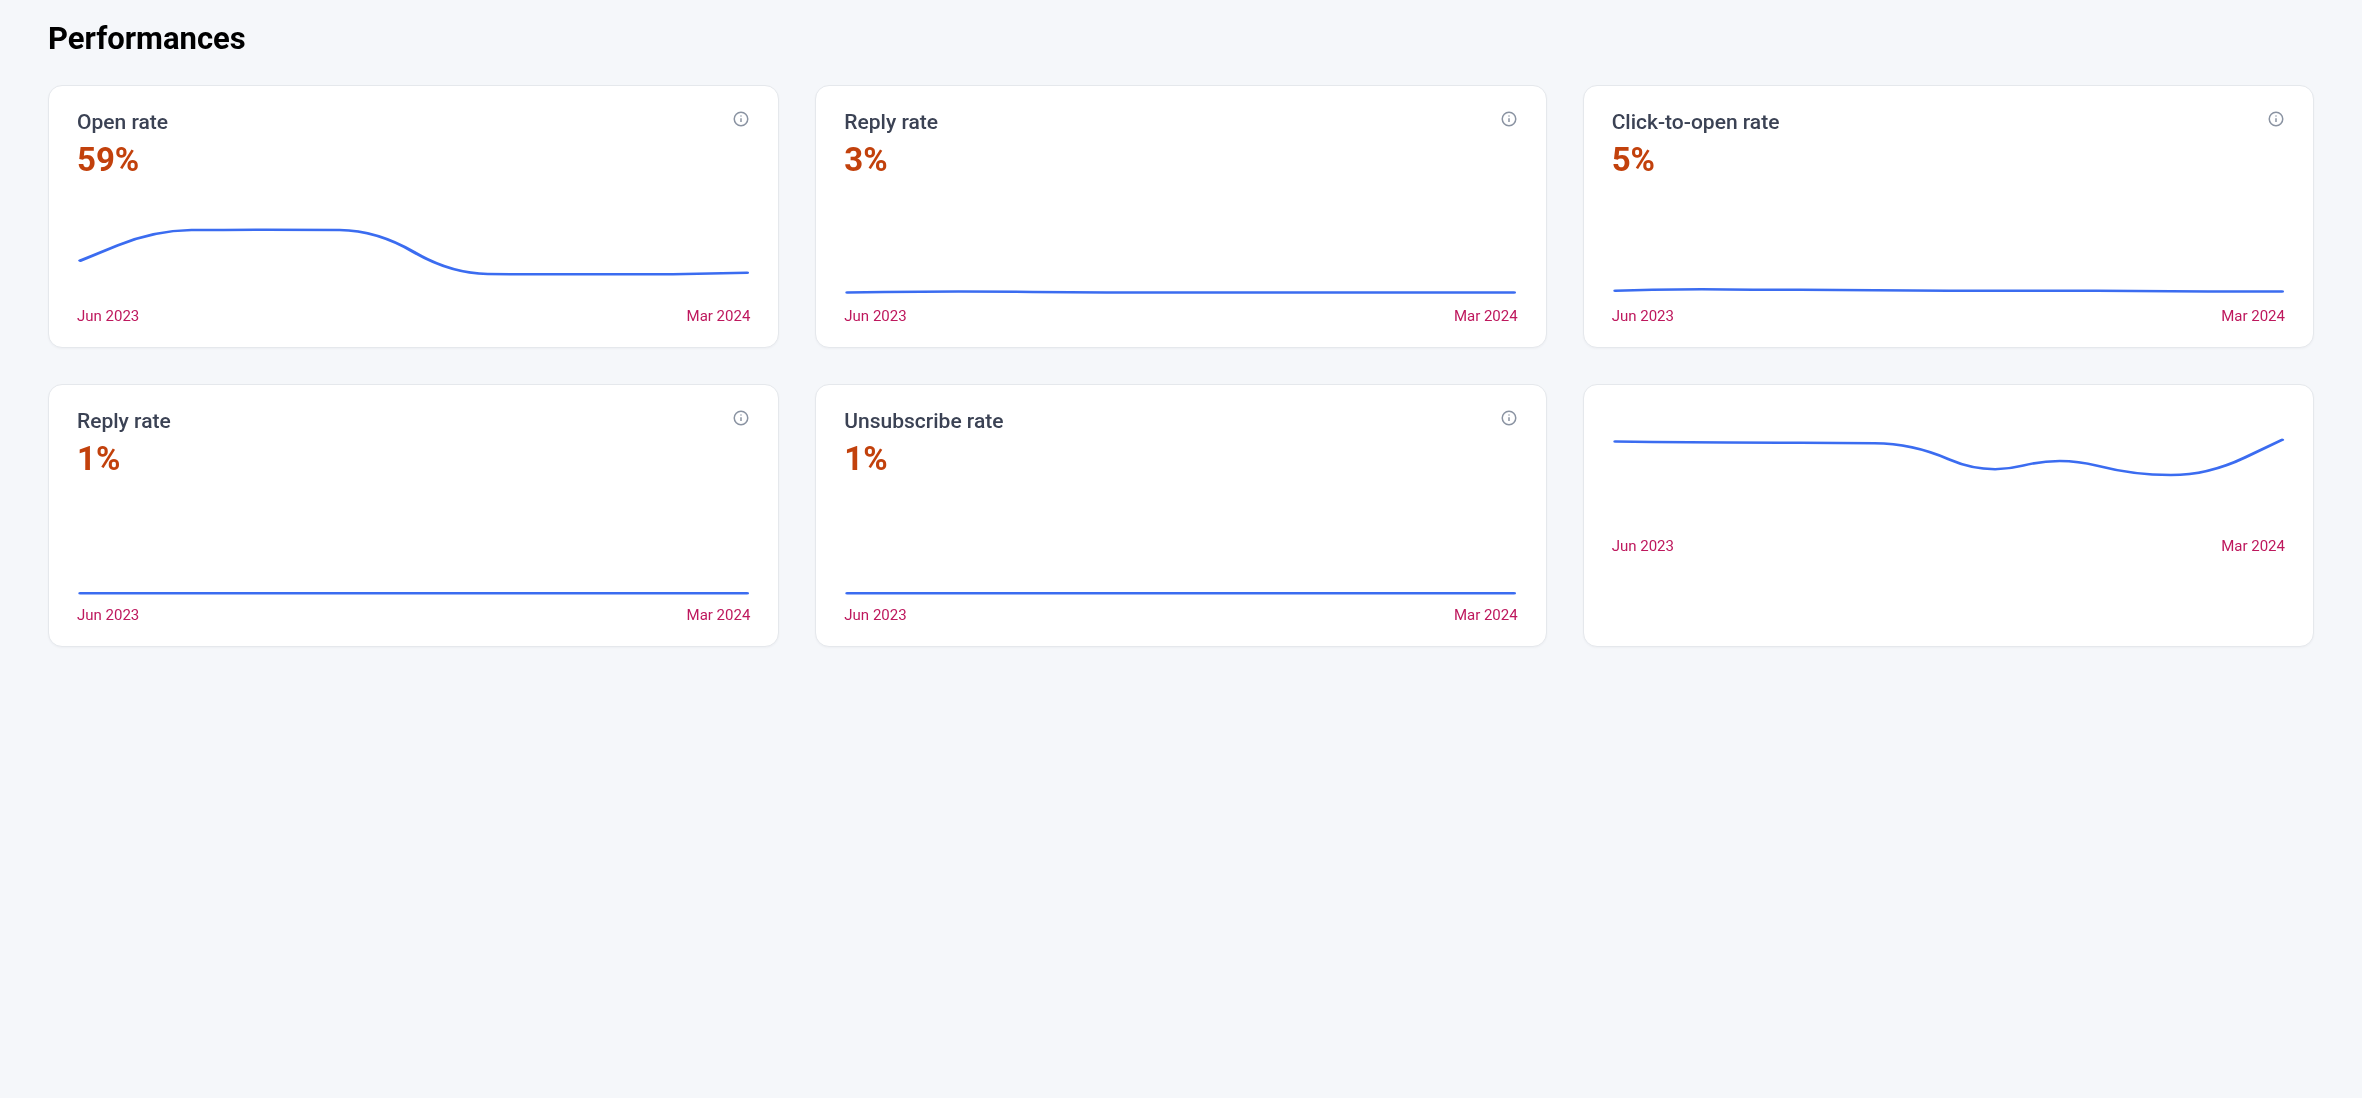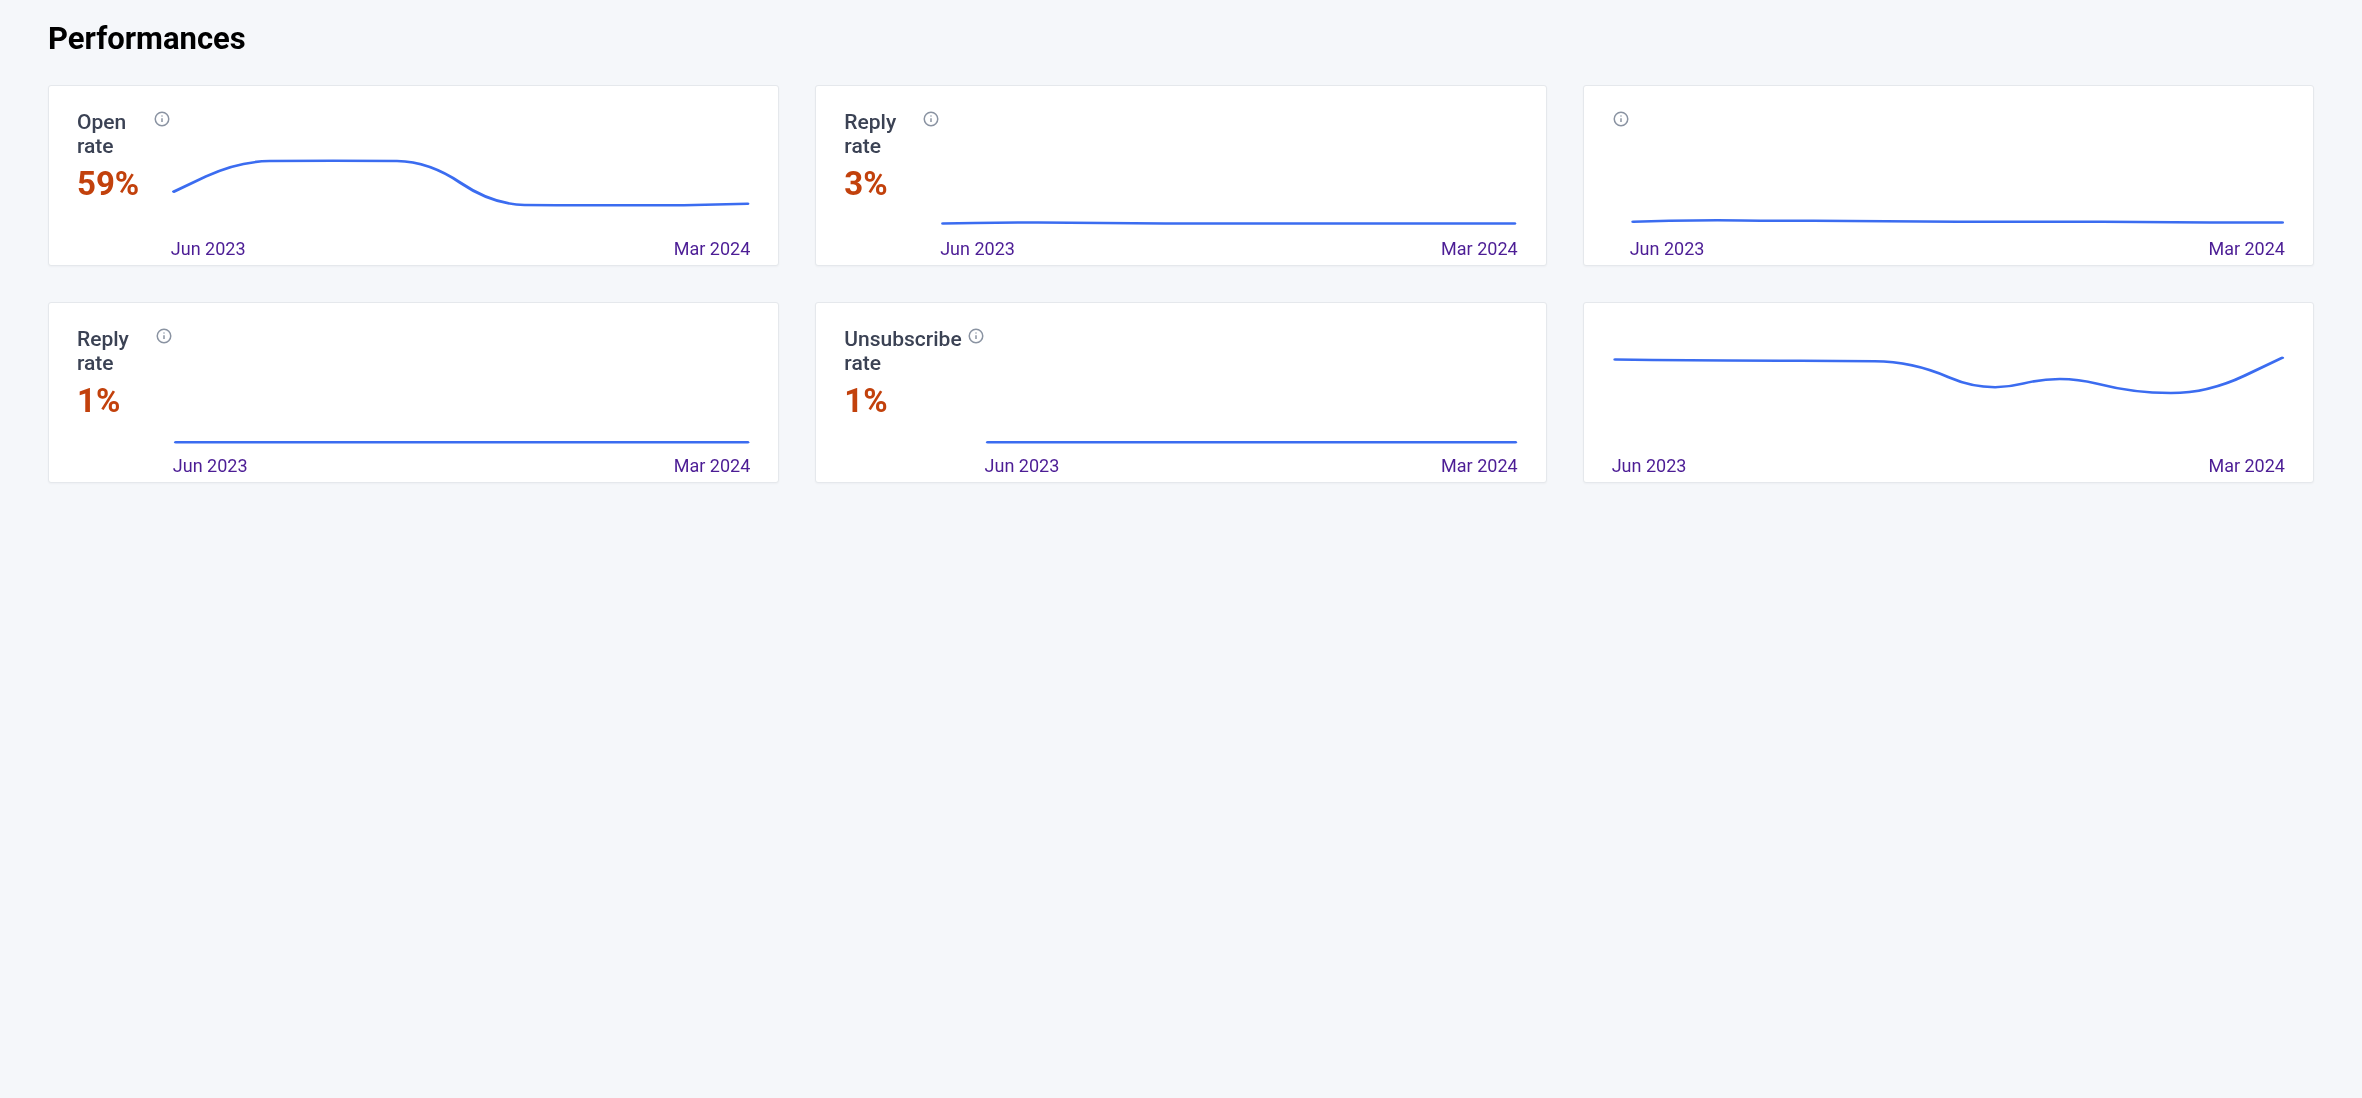--- a/index.html
+++ b/index.html
@@ -19,26 +19,26 @@
       margin-bottom: 28px;
     }
     .grid {
       display: grid;
       grid-template-columns: repeat(3, 1fr);
       gap: 36px;
     }
     .card {
       background: #fff;
       border: 1px solid #e5e8ec;
-      border-radius: 3px;
-      padding: 24px 28px 6px;
+      border-radius: 14px;
+      padding: 24px 28px 22px;
       box-shadow: 0 1px 2px rgba(40,50,70,.04);
       position: relative;
       display: flex;
-      flex-direction: row;
+      flex-direction: column;
     }
     .card-header {
       display: flex;
       align-items: flex-start;
       justify-content: space-between;
     }
     .metric-title {
       font-size: 21px;
       font-weight: 500;
       color: #3b4254;
@@ -76,22 +76,22 @@
       stroke-width: 2.5;
       stroke-linecap: round;
       stroke-linejoin: round;
     }
     .axis-labels {
       display: flex;
       justify-content: space-between;
       margin-top: 10px;
     }
     .axis-label {
-      font-size: 18px;
-      color: #4c1d95;
+      font-size: 15px;
+      color: #be185d;
     }
   </style>
 </head>
 <body>
 
 <h1 class="page-title">Performances</h1>
 
 <div class="grid" id="grid">
     <div class="card">
     <div class="card-header">
@@ -136,20 +136,24 @@
         <path d="M 2 85.42 Q 2 85.42 24 84.99000000000001 Q 46 84.56 68 84.56 Q 90 84.56 112 84.99000000000001 Q 134 85.42 156 85.42 Q 178 85.42 200 85.42 Q 222 85.42 244 85.42 Q 266 85.42 288 85.42 Q 310 85.42 332 85.42 Q 354 85.42 376 85.42 T 398 85.42" stroke="#3b6cf0"></path>
       </svg>
       <div class="axis-labels">
         <span class="axis-label">Jun 2023</span>
         <span class="axis-label">Mar 2024</span>
       </div>
     </div>
   </div>
     <div class="card">
     <div class="card-header">
+      <div>
+        <div class="metric-title">Click-to-open rate</div>
+        <div class="metric-value">5%</div>
+      </div>
       <span class="info-icon">
         <svg viewBox="0 0 24 24" fill="none" stroke="currentColor" stroke-width="2">
           <circle cx="12" cy="12" r="9"></circle>
           <line x1="12" y1="11" x2="12" y2="16"></line>
           <circle cx="12" cy="8" r="1" fill="currentColor" stroke="none"></circle>
         </svg>
       </span>
     </div>
     <div class="chart-area">
       <svg class="sparkline" viewBox="0 0 400 90" preserveAspectRatio="none">

